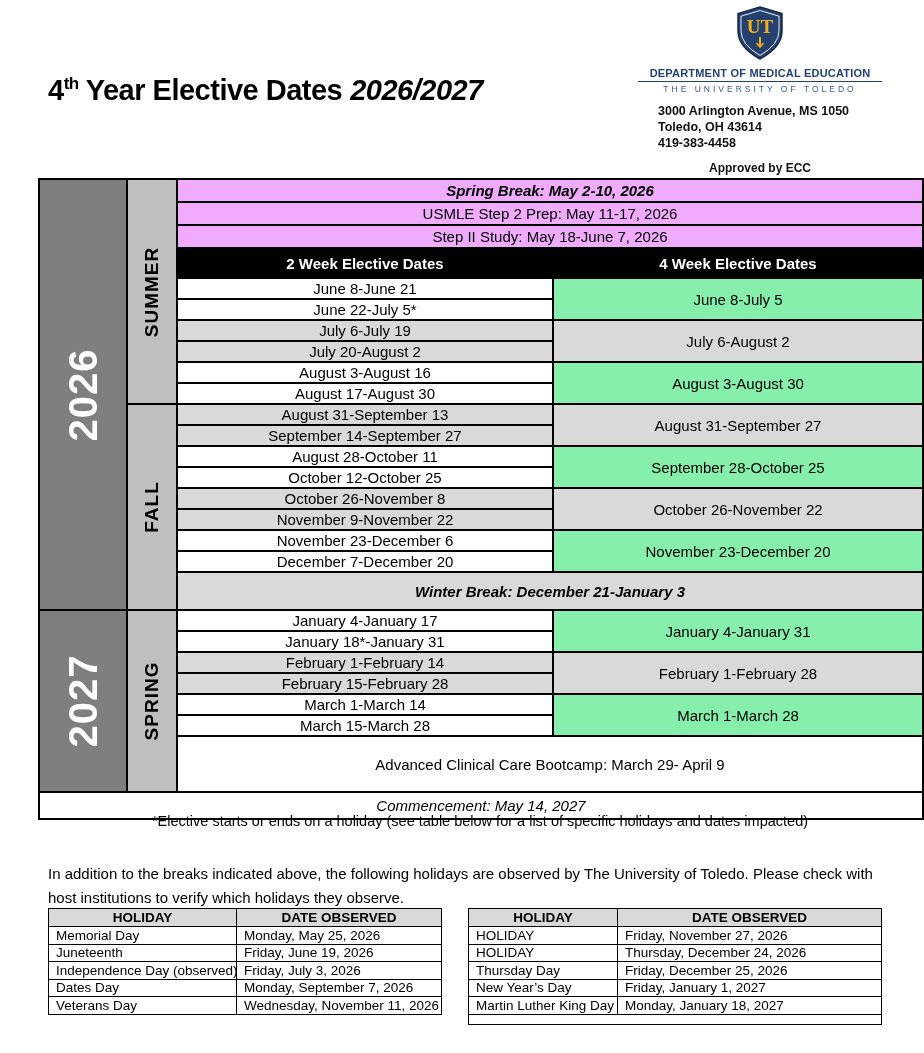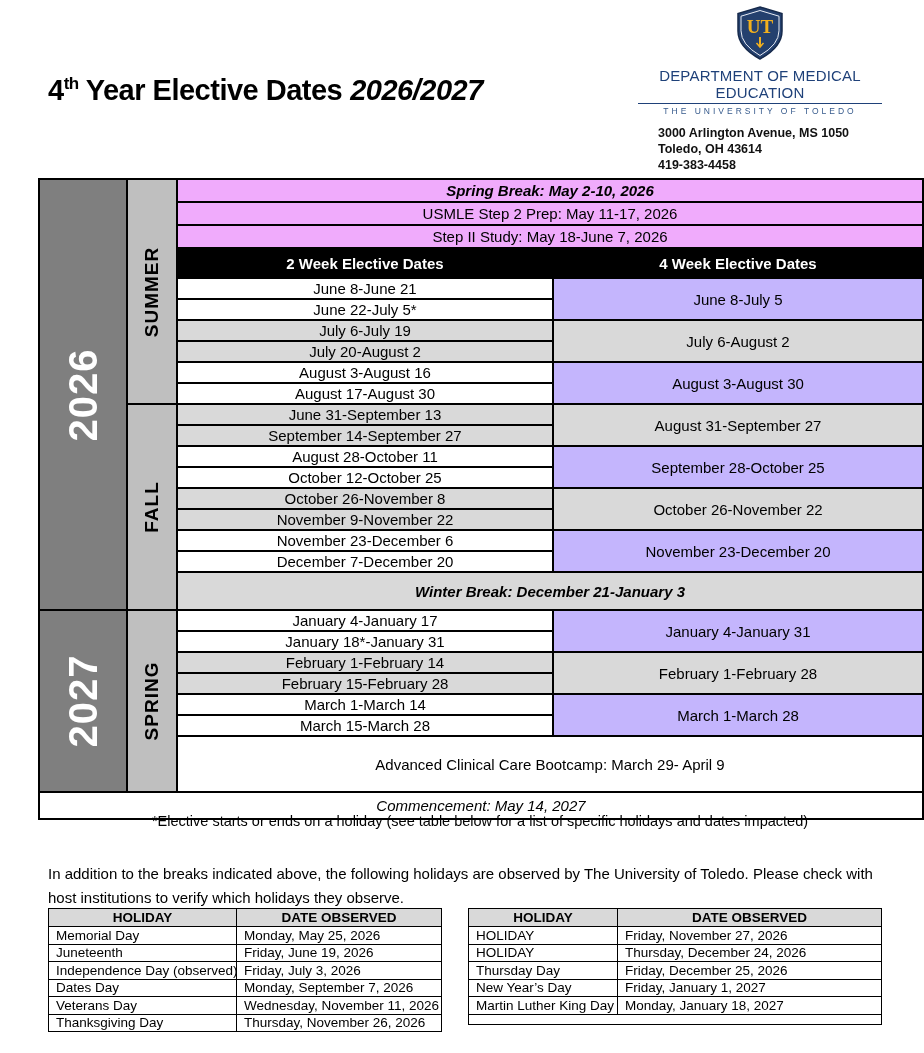--- a/index.html
+++ b/index.html
@@ -7,21 +7,21 @@
   body { font-family:"Liberation Sans", sans-serif; color:#000; }
   .page { position:relative; width:924px; height:1053px; background:#fff; overflow:hidden; }
 
   
   .title { position:absolute; left:48px; top:74px; font-size:29px; font-weight:bold; letter-spacing:-0.5px; }
   .title sup { font-size:17px; }
   .title .yr { font-style:italic; font-weight:600; margin-left:8px; }
 
   .logo-block { position:absolute; left:638px; top:6px; width:244px; }
   .shield-wrap { text-align:center; }
-  .dept { margin-top:3px; text-align:center; color:#1f4179; font-weight:normal; font-size:15px; letter-spacing:0.2px; border-bottom:1.5px solid #1f4179; padding-bottom:2px; }
+  .dept { margin-top:3px; text-align:center; color:#1f4179; font-weight:bold; font-size:11px; letter-spacing:0.2px; border-bottom:1.5px solid #1f4179; padding-bottom:2px; }
   .univ { text-align:center; color:#365a8c; font-size:8.5px; letter-spacing:3px; margin-top:2px; }
   .addr { margin-top:9px; padding-left:20px; font-size:12.5px; line-height:16px; font-weight:600; color:#111; }
   .approved { margin-top:9px; text-align:center; font-size:12px; line-height:16px; font-weight:600; color:#111; }
 
   
   table.sched { position:absolute; left:38px; top:178px; width:884px; border-collapse:collapse; table-layout:fixed; }
   table.sched td { border:2px solid #000; text-align:center; vertical-align:middle; font-size:15px; overflow:hidden; }
   tr.r-intro  { height:23px; }
   tr.r-hdr    { height:30px; }
   tr.r-d      { height:21px; }
@@ -32,21 +32,21 @@
   td.ycell { background:#7f7f7f; position:relative; }
   td.scell { background:#bfbfbf; position:relative; }
   .v { position:absolute; top:50%; left:50%; transform:translate(-50%,-50%) rotate(-90deg); white-space:nowrap; }
   .v.y { color:#fff; font-size:40px; font-weight:bold; letter-spacing:1px; }
   .v.s { color:#000; font-size:19px; font-weight:bold; letter-spacing:1px; }
 
   td.intro { background:#f0abfc; }
   td.bold-it { font-weight:bold; font-style:italic; }
   td.blackhdr { background:#000; color:#fff; font-weight:bold; font-size:19px; }
   td.d  { background:#fff; }
-  td.w4 { background:#c4b5fd; }
+  td.w4 { background:#86efac; }
   td.g  { background:#d9d9d9; }
   td.bb { border-bottom-width:1px; }
   td.bt { border-top-width:1px; }
   td.wb { background:#d9d9d9; font-weight:bold; font-style:italic; font-size:16px; }
   td.boot { background:#fff; font-size:17px; }
   td.comm { background:#fff; font-style:italic; font-weight:500; font-size:17px; }
 
   .footnote { position:absolute; left:38px; top:813px; width:884px; text-align:center; font-size:14.5px; }
 
   .para { position:absolute; left:48px; top:862px; width:832px; font-size:15px; line-height:24px; }
@@ -138,21 +138,21 @@
           <td class="w4" rowspan="2">August 3-August 30</td>
         </tr>
     <tr class="r-d">
           <td class="d bt">August 17-August 30</td>
         </tr>
 
     <tr class="r-d">
       <td class="scell" rowspan="9">
             <div class="v s">FALL</div>
           </td>
-      <td class="d bb g">June 31-September 13</td>
+      <td class="d bb g">August 31-September 13</td>
           <td class="w4 g" rowspan="2">August 31-September 27</td>
     </tr>
     <tr class="r-d">
           <td class="d bt g">September 14-September 27</td>
         </tr>
     <tr class="r-d">
           <td class="d bb">August 28-October 11</td>
           <td class="w4" rowspan="2">September 28-October 25</td>
         </tr>
     <tr class="r-d">
@@ -242,24 +242,20 @@
           <td>Friday, July 3, 2026</td>
         </tr>
     <tr>
           <td>Dates Day</td>
           <td>Monday, September 7, 2026</td>
         </tr>
     <tr>
           <td>Veterans Day</td>
           <td>Wednesday, November 11, 2026</td>
         </tr>
-    <tr>
-          <td>Thanksgiving Day</td>
-          <td>Thursday, November 26, 2026</td>
-        </tr>
   </tbody>
     </table>
 
   <table class="hol right">
     <colgroup>
         <col style="width:149px">
         <col style="width:264px">
       </colgroup>
     <tbody>
         <tr>

